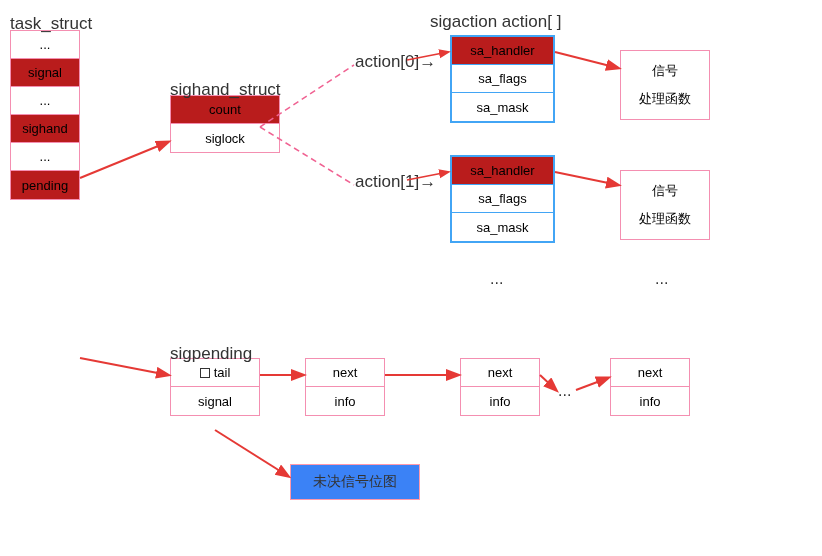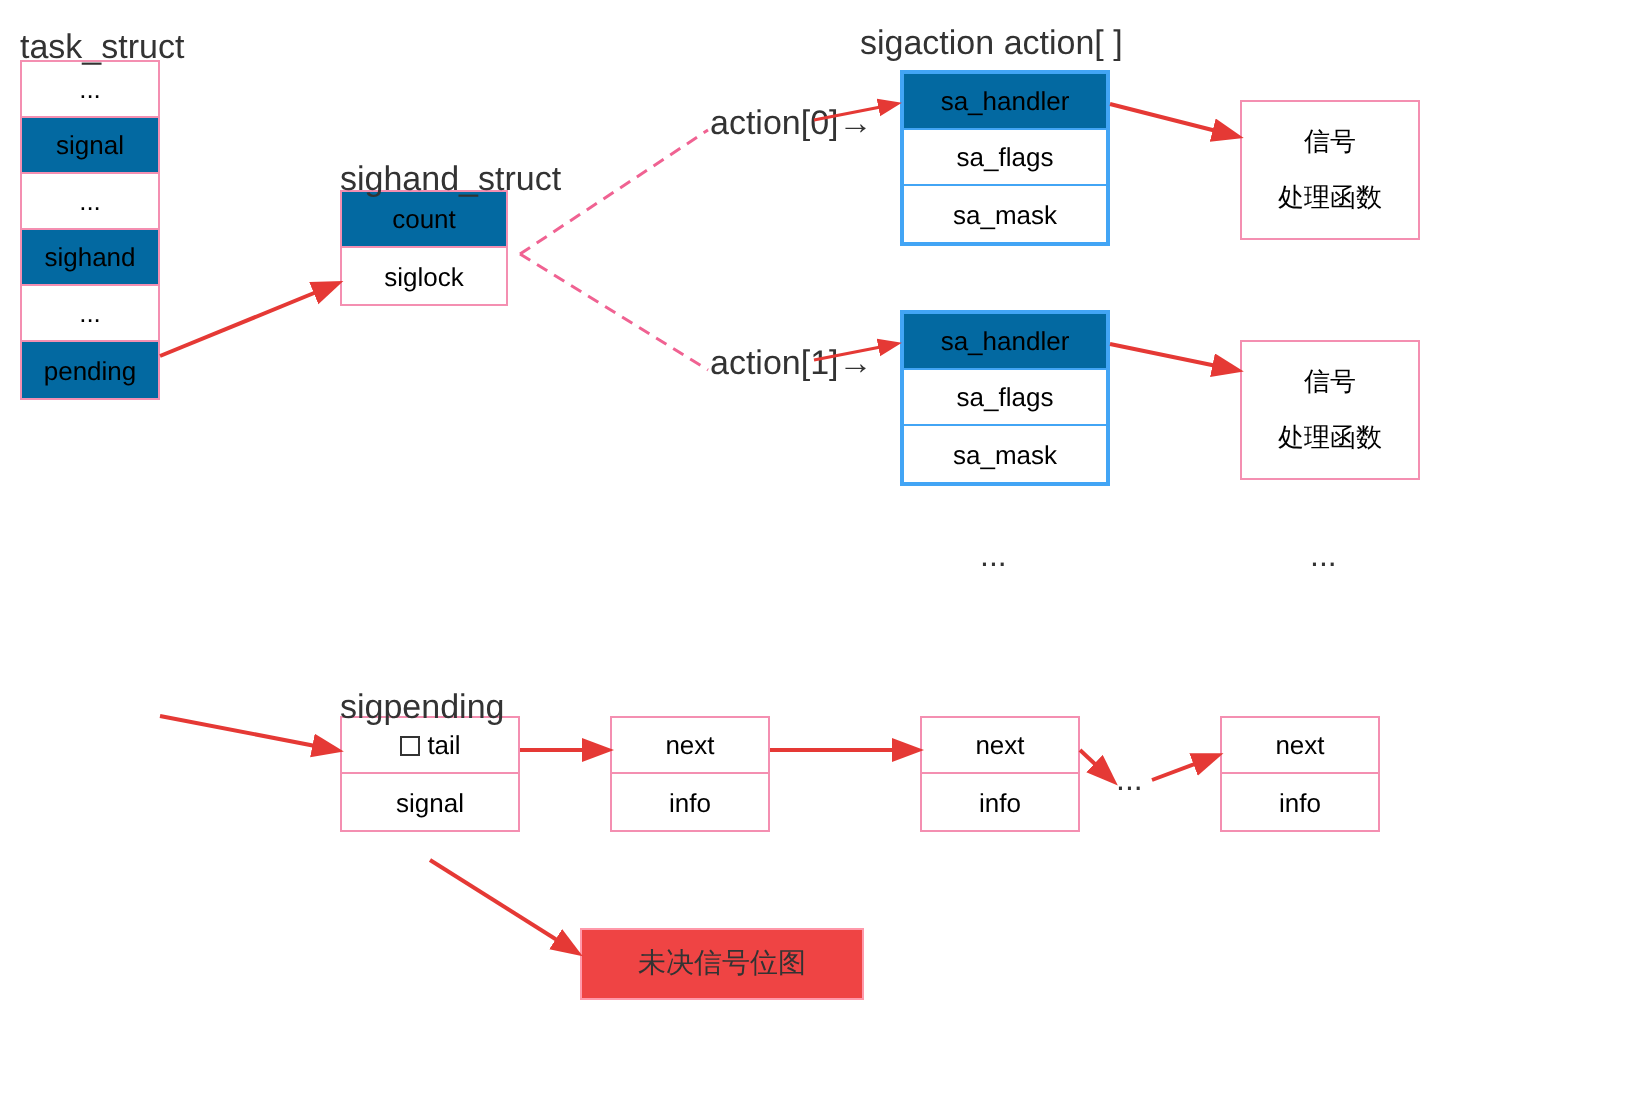--- a/index.html
+++ b/index.html
@@ -29,21 +29,21 @@
       border-bottom: 1px solid #f48fb1;
       min-height: 28px;
       display: flex;
       align-items: center;
       justify-content: center;
     }
     .box-cell:last-child {
       border-bottom: none;
     }
     .box-cell.highlight {
-      background: #0369a1;
+      background: #b91c1c;
     }
     
     .box-blue {
       border: 2px solid #42a5f5;
       background: #fff;
     }
     .box-blue .box-cell {
       border-bottom: 1px solid #42a5f5;
     }
     .box-blue .box-cell:last-child {
@@ -80,21 +80,21 @@
   <div class="box" style="left:10px; top:30px; width:70px;">
     <div class="box-cell">...</div>
     <div class="box-cell highlight">signal</div>
     <div class="box-cell">...</div>
     <div class="box-cell highlight">sighand</div>
     <div class="box-cell">...</div>
     <div class="box-cell highlight">pending</div>
   </div>
   <div class="label" style="left:10px; top:14px;">task_struct</div>
 
-  <div class="box" style="left:170px; top:95px; width:84px;">
+  <div class="box" style="left:170px; top:95px; width:110px;">
     <div class="box-cell highlight">count</div>
     <div class="box-cell">siglock</div>
   </div>
   <div class="label" style="left:170px; top:80px;">sighand_struct</div>
 
   <div class="label" style="left:430px; top:12px;">sigaction action[ ]</div>
 
   <div class="box box-blue" style="left:450px; top:35px; width:105px;">
     <div class="box-cell highlight">sa_handler</div>
     <div class="box-cell">sa_flags</div>
@@ -143,21 +143,21 @@
     <div class="box-cell">info</div>
   </div>
 
   <div class="label" style="left:558px; top:382px; font-size:16px;">...</div>
 
   <div class="box" style="left:610px; top:358px; width:80px;">
     <div class="box-cell">next</div>
     <div class="box-cell">info</div>
   </div>
 
-  <div class="box" style="left:290px; top:464px; width:142px; border-color:#f9a; background:#ef4444;">
+  <div class="box" style="left:290px; top:464px; width:130px; border-color:#f9a; background:#3b82f6;">
     <div class="box-cell" style="border:none; padding:8px 12px; font-size:14px; color:#333;">未决信号位图</div>
   </div>
 
   <svg class="arrows-svg">
     <defs>
       <marker id="arrowRed" markerWidth="8" markerHeight="8" refX="6" refY="3" orient="auto">
         <path d="M0,0 L0,6 L8,3 z" fill="#e53935"></path>
       </marker>
       <marker id="arrowRedSmall" markerWidth="7" markerHeight="7" refX="5" refY="3" orient="auto">
         <path d="M0,0 L0,6 L7,3 z" fill="#e53935"></path>

